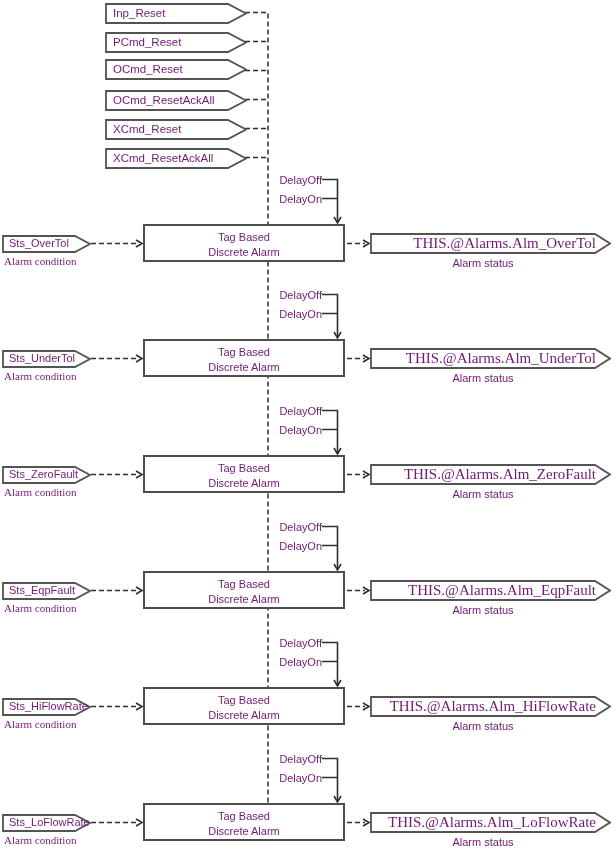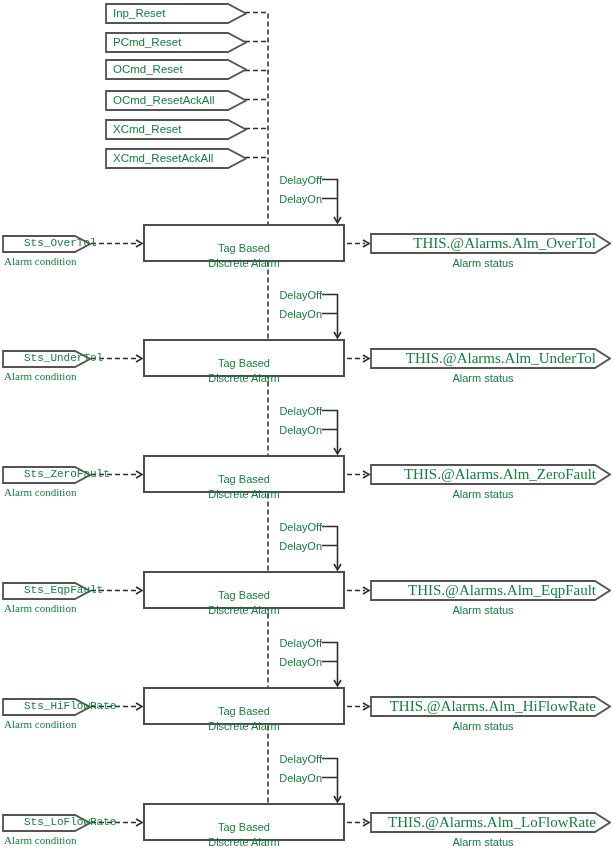--- a/index.html
+++ b/index.html
@@ -1,42 +1,42 @@
 <!DOCTYPE html>
 <html><head>
 <meta charset="utf-8">
 <style>
   html,body{margin:0;padding:0;background:#ffffff;}
   .canvas{
     position:relative;width:612px;height:855px;background:#ffffff;overflow:hidden;
-    font-family:"Liberation Sans",sans-serif;color:#15803d;
+    font-family:"Liberation Sans",sans-serif;color:#701a75;
   }
   .wires{position:absolute;left:0;top:0;}
   .wires .dash{stroke:#2e2e2e;stroke-width:1.5;fill:none;stroke-dasharray:5 3;}
   .wires .solid{stroke:#2e2e2e;stroke-width:1.6;fill:none;}
   .wires .head{stroke:#2e2e2e;stroke-width:1.6;fill:none;stroke-linejoin:miter;}
 
   .tag{position:absolute;}
   .tag svg{position:absolute;left:0;top:0;width:100%;height:100%;}
   .tag polygon{fill:#ffffff;stroke:#545454;stroke-width:1.8;}
   .tag span{position:relative;display:block;white-space:nowrap;}
 
   .top-tag{left:105px;width:142px;height:21px;}
   .top-tag span{line-height:20px;padding-left:8px;font-size:11.5px;}
 
   .row{position:absolute;left:0;width:612px;height:0;}
 
   .ltag{left:2px;top:11px;width:89px;height:18px;}
-  .ltag span{line-height:17px;padding-left:22px;font-size:11px;font-family:Liberation Mono, monospace;}
+  .ltag span{line-height:17px;padding-left:7px;font-size:11px;}
   .lcap{position:absolute;left:4px;top:31px;font-size:11px;white-space:nowrap;font-family:Liberation Serif, serif;}
 
   .block{
     position:absolute;left:143px;top:0;width:202px;height:38px;box-sizing:border-box;
     border:2px solid #4d4d4d;background:#ffffff;text-align:center;
-    font-size:11px;line-height:15px;padding-top:15px;
+    font-size:11px;line-height:15px;padding-top:4px;
   }
 
   .rtag{left:370px;top:9px;width:241px;height:21px;}
   .rtag span{line-height:20px;width:226px;text-align:right;font-size:15px;font-family:Liberation Serif, serif;}
   .rcap{position:absolute;left:370px;top:33px;width:226px;text-align:center;font-size:11px;}
 
   .delay{position:absolute;left:238px;width:84px;text-align:right;font-size:11px;white-space:nowrap;}
   .delay.off{top:-50px;}
   .delay.on{top:-31px;}
 </style>

